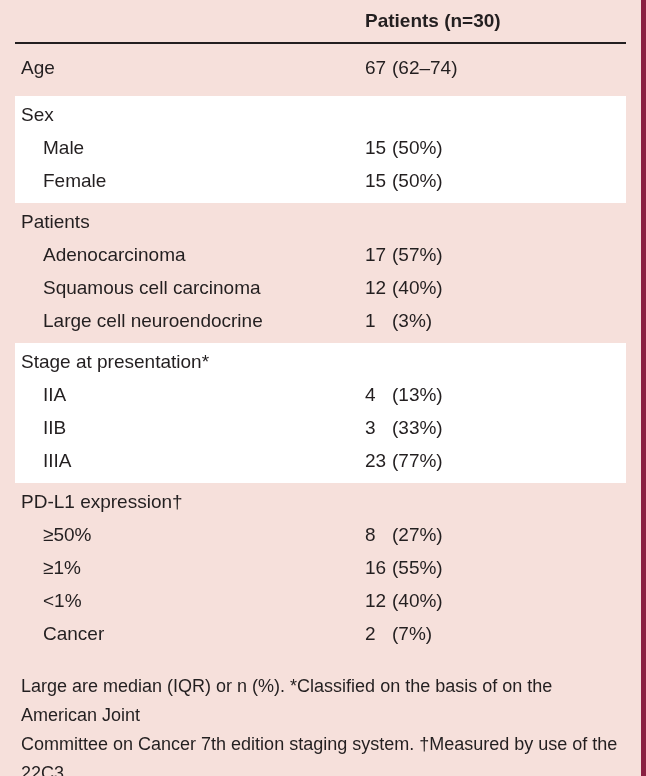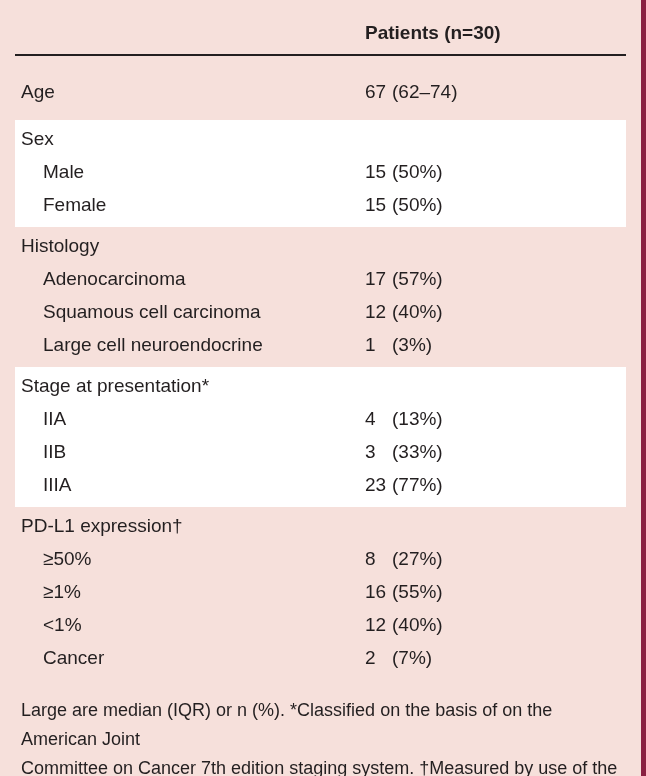--- a/index.html
+++ b/index.html
@@ -13,21 +13,21 @@
   .page {
     width: 646px;
     height: 776px;
     background: var(--bg);
     border-right: 5px solid var(--accent);
     font-family: "Liberation Sans", sans-serif;
     color: var(--text);
     overflow: hidden;
   }
   .thead {
-    margin: 12px 15px;
+    margin: 0 15px;
     padding-left: 6px;
     height: 44px;
     border-bottom: 2px solid var(--text);
     display: grid;
     grid-template-columns: 344px 1fr;
     align-items: center;
   }
   .col-header {
     font-weight: bold;
     font-size: 19px;
@@ -91,21 +91,21 @@
     <div class="row">
       <div class="label indent">Female</div>
       <div class="val">
         <span class="num">15</span><span class="pct">(50%)</span>
       </div>
     </div>
   </div>
 
   <div class="band">
     <div class="row">
-      <div class="label">Histology</div>
+      <div class="label">Patients</div>
     </div>
     <div class="row">
       <div class="label indent">Adenocarcinoma</div>
       <div class="val">
         <span class="num">17</span><span class="pct">(57%)</span>
       </div>
     </div>
     <div class="row">
       <div class="label indent">Squamous cell carcinoma</div>
       <div class="val">

